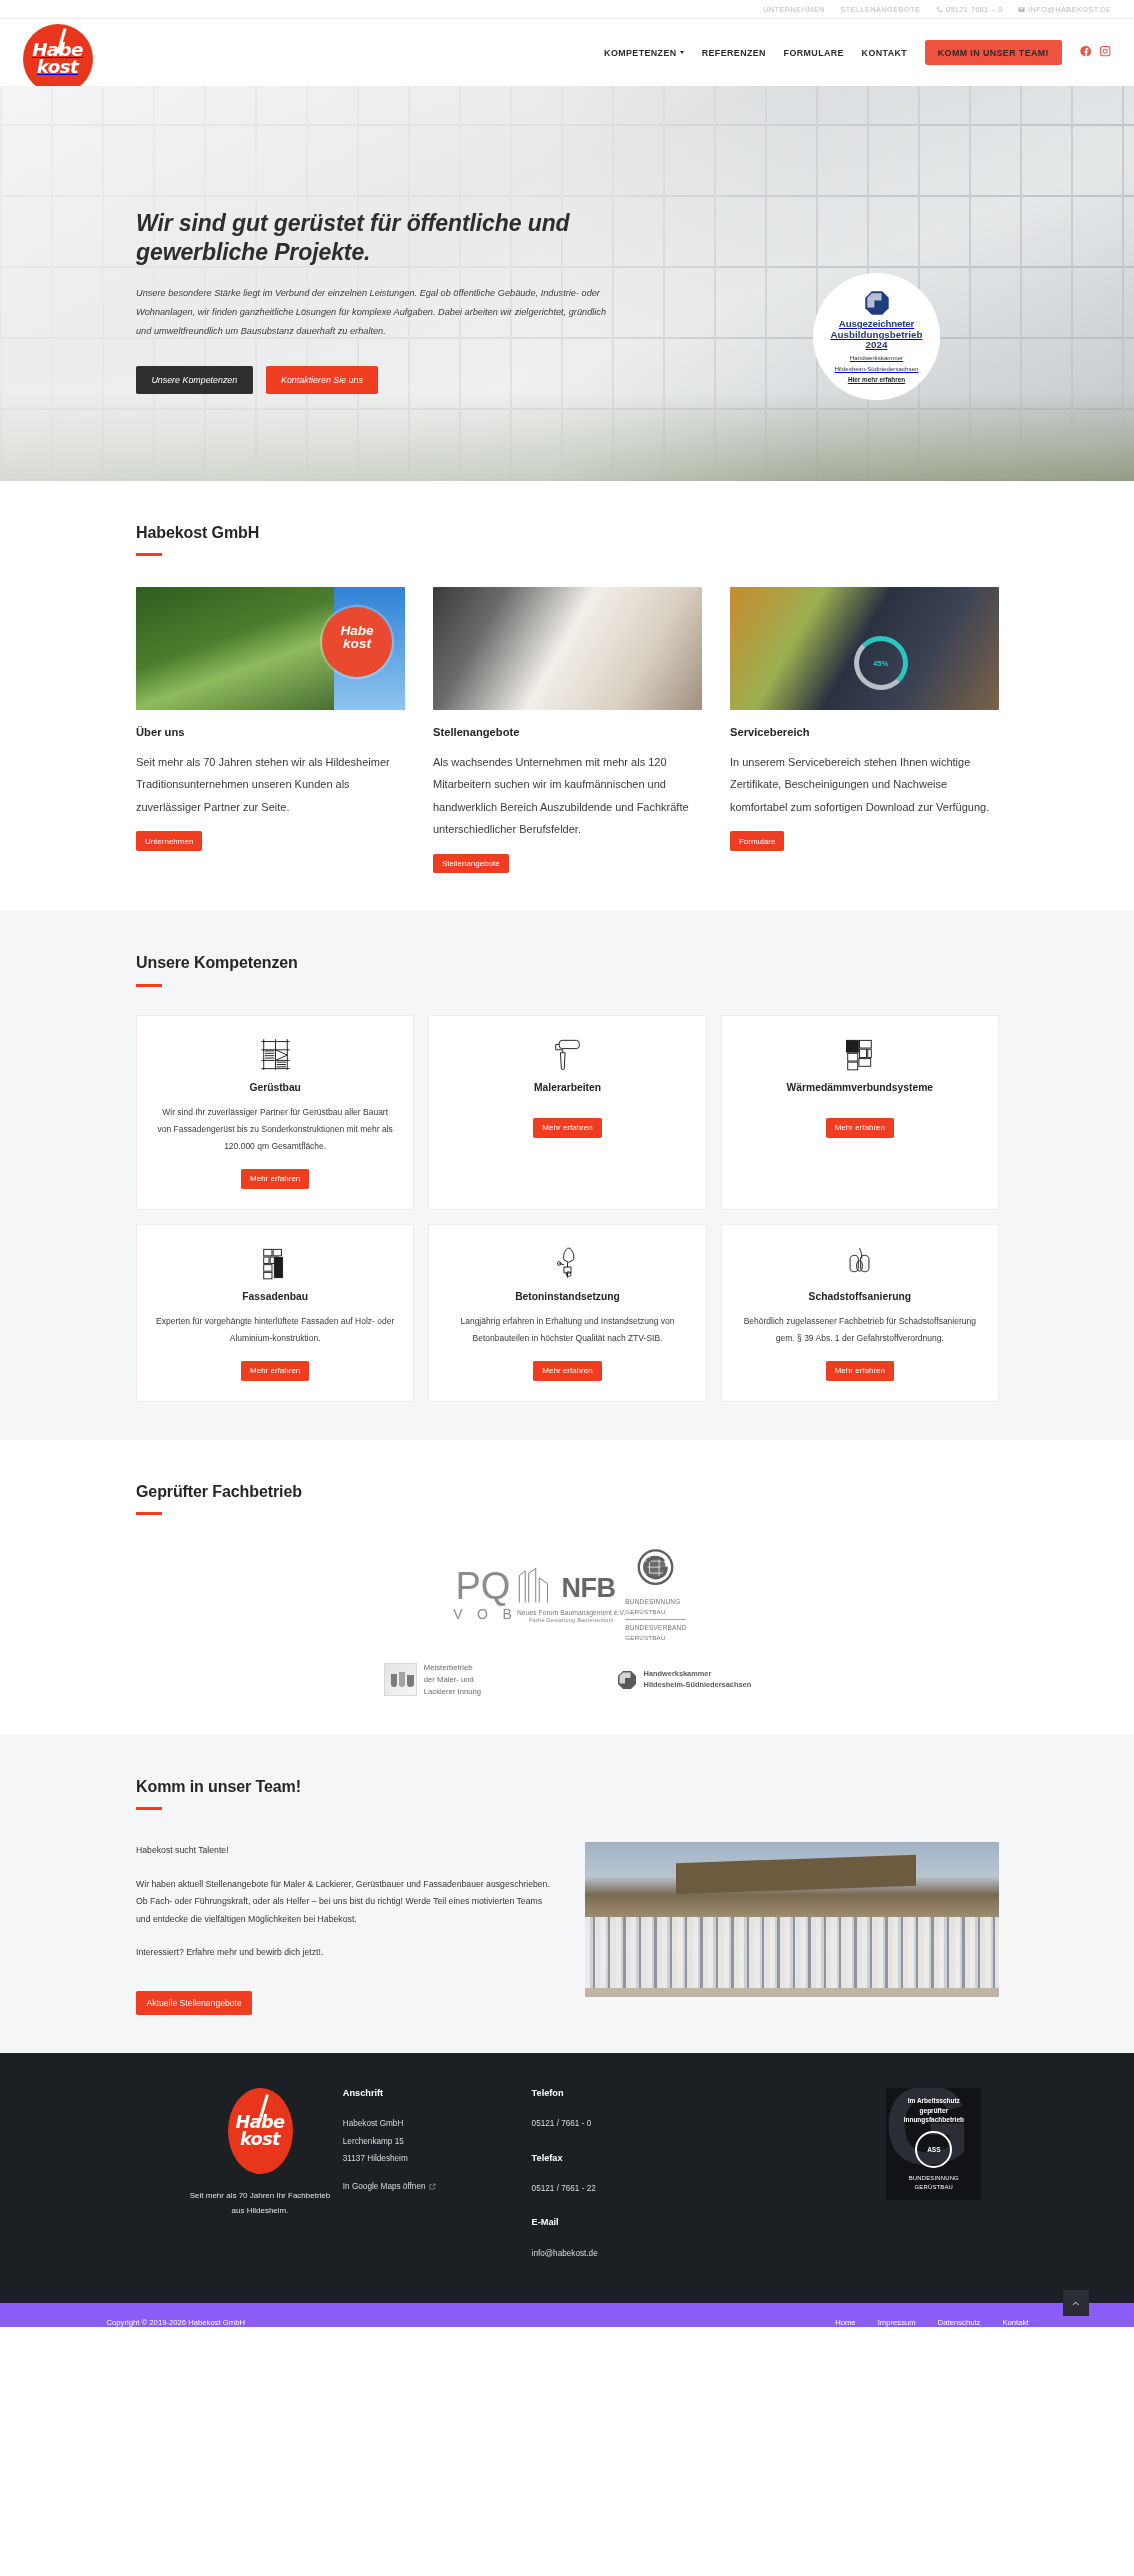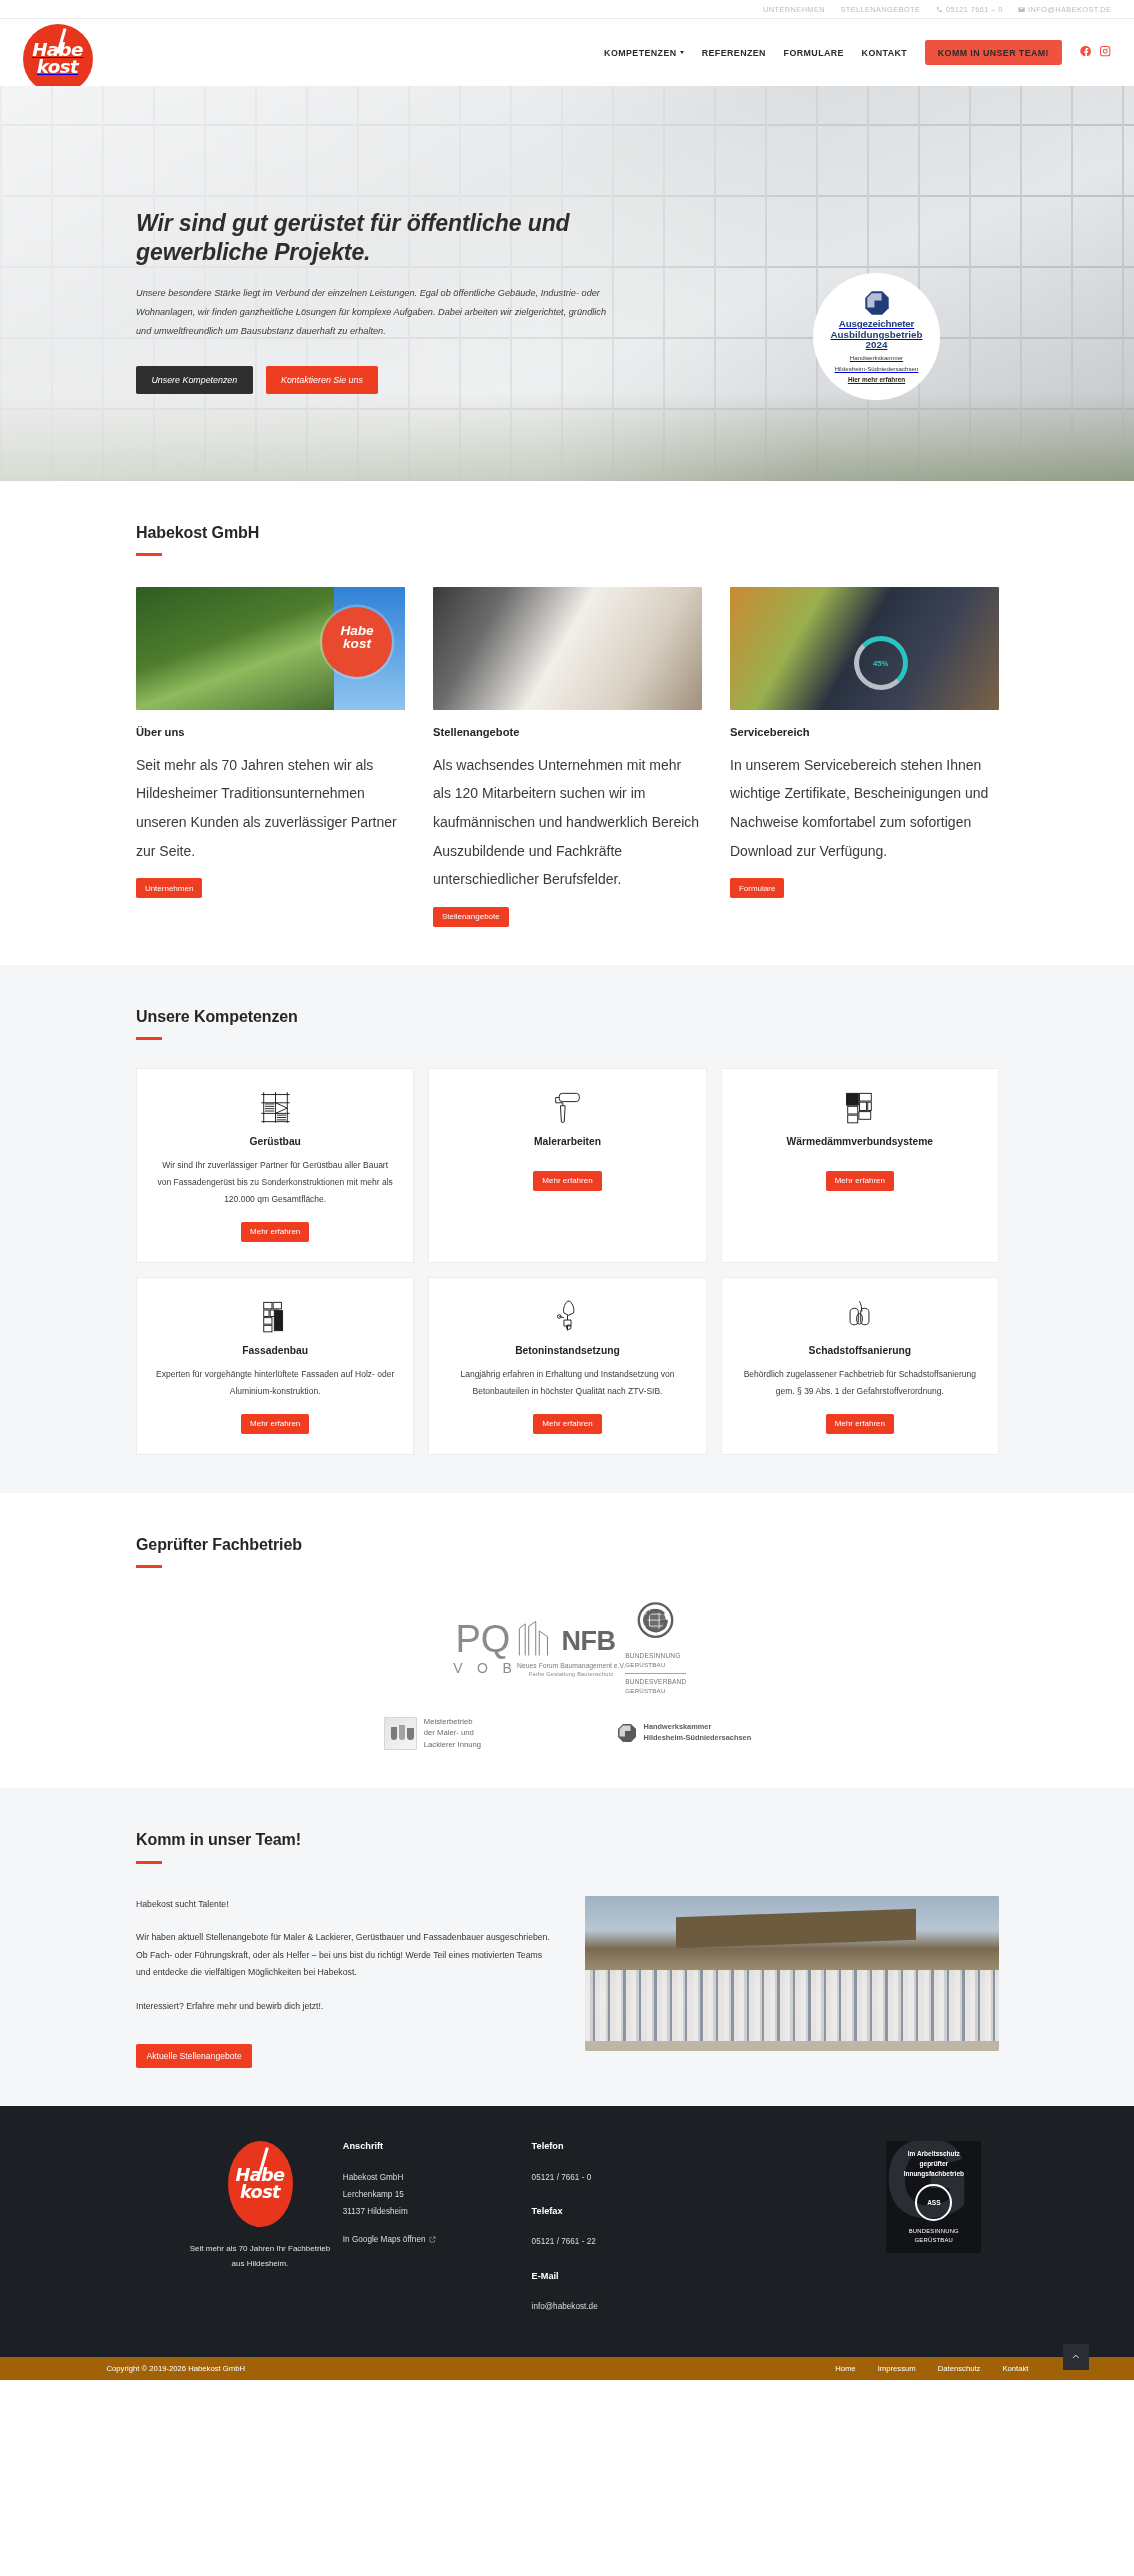--- a/index.html
+++ b/index.html
@@ -72,21 +72,21 @@
   .img-a:after{content:"";position:absolute;right:13px;top:20px;width:70px;height:70px;border-radius:50%;background:#e8492f;
     box-shadow:0 0 0 2.4px rgba(255,255,255,.25);}
   .img-a .sky{position:absolute;right:0;top:0;width:71px;height:100%;background:linear-gradient(180deg,#2f82d6,#8ec4ef);}
   .img-a .mark{position:absolute;right:21px;top:38px;color:#fff;font-weight:bold;font-style:italic;font-size:13.6px;line-height:.95;z-index:2;text-align:center;width:54px;}
   .img-b{background:linear-gradient(120deg,#3a3a3a 0%,#6b6b6b 22%,#f2efe9 48%,#d8cfc2 75%,#a0907c 100%);}
   .img-c{background:linear-gradient(120deg,#c98a32 0%,#9ab04f 28%,#2a3140 48%,#3b4254 70%,#7b6348 100%);}
   .img-c:after{content:"45%";position:absolute;left:46%;top:40%;color:#2bc4c0;font-size:7.7px;font-weight:700;
     width:44px;height:44px;border-radius:50%;border:5.3px solid #b9bfc6;border-top-color:#2bc4c0;border-right-color:#2bc4c0;
     display:flex;align-items:center;justify-content:center;}
   .card h3{font-size:11.2px;font-weight:700;margin-top:15.4px;color:#252525;}
-  .card p{font-size:14px;line-height:2.05;color:#3a3a3a;margin-top:13px;}
+  .card p{font-size:11px;line-height:2.05;color:#3a3a3a;margin-top:13px;}
   .btn-sm{display:inline-block;background:#ef3d22;color:#fff;font-size:8px;padding:5.3px 8.9px;border-radius:1.8px;text-decoration:none;margin-top:13px;}
 
   
   .grey{background:#f5f6f8;}
   .kgrid{display:grid;grid-template-columns:repeat(3,1fr);gap:14px;margin-top:28px;}
   .kcard{background:#fff;border:0.6px solid #ededef;padding:20px 17.7px 20px;text-align:center;display:flex;flex-direction:column;align-items:center;}
   .kcard .ico{height:35px;display:flex;align-items:flex-end;justify-content:center;margin-bottom:11.8px;}
   .kcard .ico svg{stroke:#1c1c1c;fill:none;stroke-width:1.6;}
   .kcard h4{font-size:10.3px;font-weight:700;color:#242424;margin-bottom:10.6px;}
   .kcard p{font-size:8.5px;line-height:2.0;color:#3a3a3a;flex:1;}
@@ -135,21 +135,21 @@
   .fcol a{color:#dcdcdc;text-decoration:none;font-size:8.2px;display:inline-flex;gap:3.5px;align-items:center;}
   .fcol a svg{width:7px;height:7px;stroke:#dcdcdc;fill:none;stroke-width:1.6;}
   .sub-h{margin-top:20px;}
   .fseal{width:95px;height:112px;background:#111317;position:relative;display:flex;flex-direction:column;align-items:center;justify-content:center;margin-left:auto;margin-right:17.7px;overflow:hidden;}
   .fseal .bigG{position:absolute;font-size:112px;color:#2a2d33;font-weight:700;line-height:1;left:-2.4px;top:-17.7px;}
   .fseal .t{position:relative;font-size:6.5px;font-weight:700;color:#fff;text-align:center;line-height:1.5;z-index:2;}
   .fseal .circ{position:relative;z-index:2;width:37px;height:37px;border-radius:50%;border:2.4px solid #fff;margin:5.9px 0 0 0;display:flex;align-items:center;justify-content:center;}
   .fseal .circ span{color:#fff;font-size:6.5px;font-weight:700;}
   .fseal .bot{position:relative;z-index:2;margin-top:5.9px;font-size:5.9px;color:#fff;text-align:center;letter-spacing:0.2px;line-height:1.5;}
 
-  .botbar{background:#a16207;height:23.6px;display:flex;align-items:center;}
+  .botbar{background:#8b5cf6;height:23.6px;display:flex;align-items:flex-end;}
   .botbar .wrap{display:flex;justify-content:space-between;align-items:center;width:922px;}
   .botbar span,.botbar a{font-size:7.7px;color:#fff;text-decoration:none;}
   .botbar nav{display:flex;gap:22px;}
   .totop{position:absolute;right:46px;bottom:-13px;width:26px;height:26px;background:#2a2d33;display:flex;align-items:center;justify-content:center;}
   .totop svg{width:9.5px;height:9.5px;stroke:#fff;stroke-width:2.2;fill:none;}
 </style>
 </head>
 <body>
 
 <div class="topbar">

